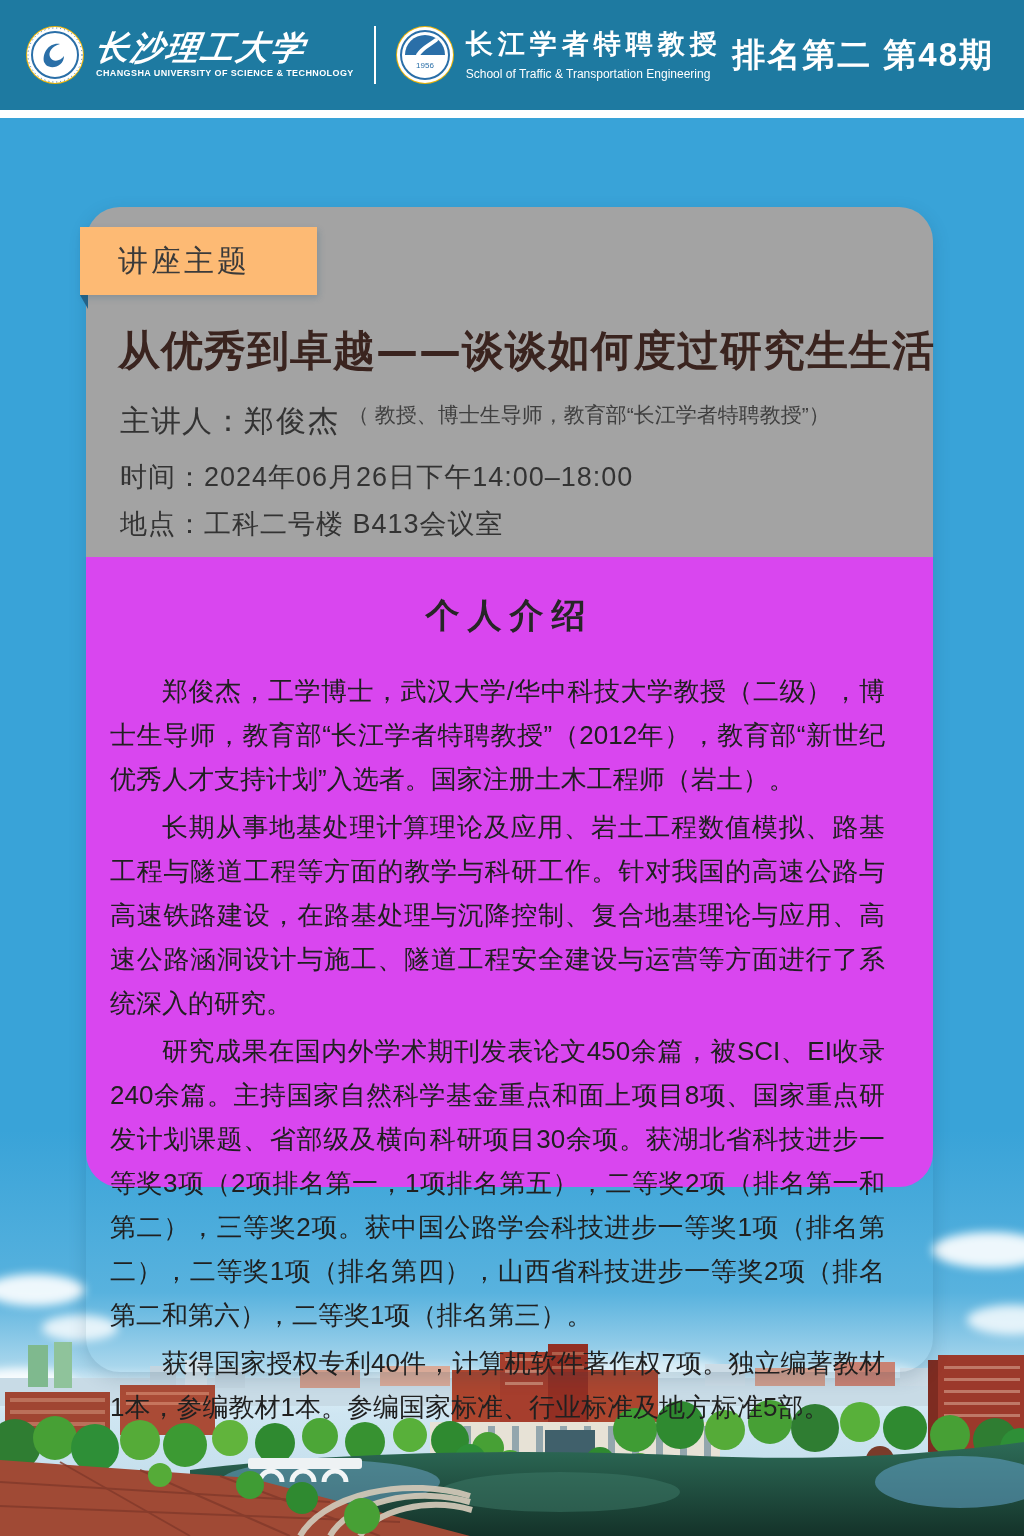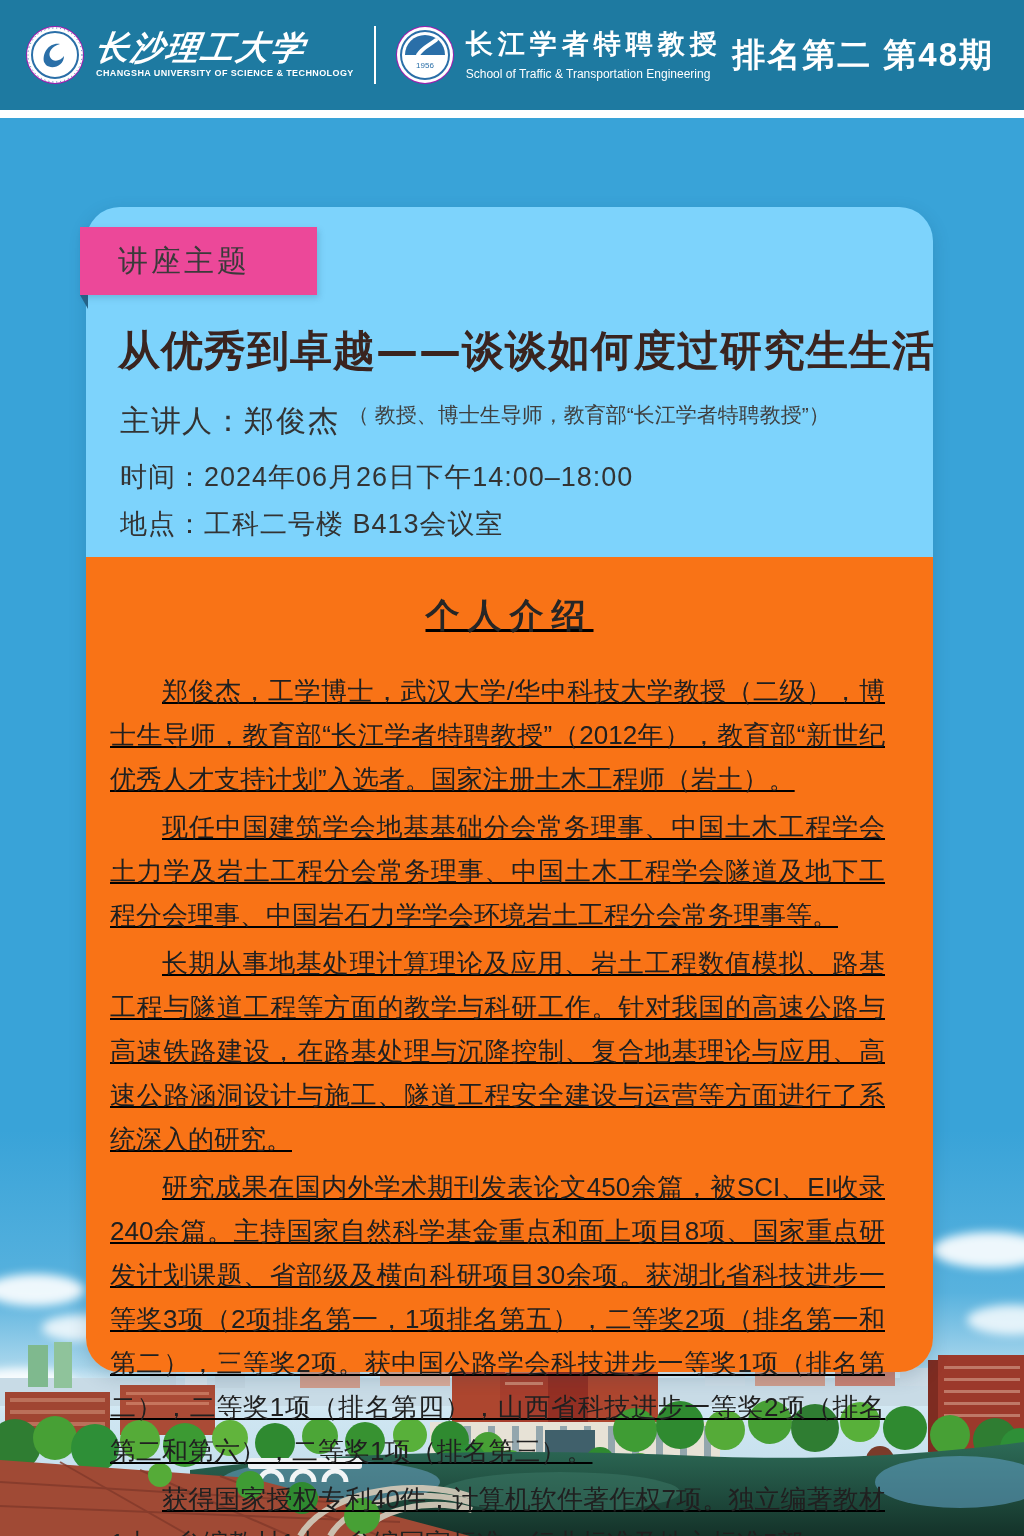--- a/index.html
+++ b/index.html
@@ -3,55 +3,55 @@
 <meta charset="utf-8">
 <style>
   html,body{margin:0;padding:0;}
   .page{position:relative;width:1024px;height:1536px;overflow:hidden;
         background:#39a3d8;font-family:"Liberation Sans",sans-serif;}
 
   
   .header{position:absolute;top:0;left:0;width:1024px;height:110px;background:#1e7aa1;z-index:6;}
   .header-divider{position:absolute;top:110px;left:0;width:1024px;height:8px;background:#ffffff;z-index:6;}
   .logos{position:absolute;left:26px;top:0;height:110px;display:flex;align-items:center;gap:12px;}
-  .logo-circle{width:58px;height:58px;border-radius:50%;background:#a21caf;flex:0 0 auto;
+  .logo-circle{width:58px;height:58px;border-radius:50%;background:#eab308;flex:0 0 auto;
                display:flex;align-items:center;justify-content:center;}
   .uni-text{color:#fff;line-height:1.05;}
   .uni-zh{font-family:"DejaVu Serif","Liberation Serif",serif;font-style:italic;font-weight:bold;
           font-size:33px;letter-spacing:2px;transform:skewX(-8deg);}
   .uni-en{font-size:9px;font-weight:bold;letter-spacing:.4px;margin-top:3px;}
   .vbar{width:2px;height:58px;background:#ffffff;margin:0 8px;flex:0 0 auto;}
   .school-zh{font-size:27px;font-weight:bold;letter-spacing:5px;}
   .school-en{font-size:12px;margin-top:10px;}
   .series{position:absolute;right:30px;top:0;height:110px;display:flex;align-items:center;
           color:#fff;font-size:33px;font-weight:bold;letter-spacing:2px;}
 
   
-  .tab{position:absolute;left:80px;top:227px;width:237px;height:68px;background:#ec4899;z-index:5;
+  .tab{position:absolute;left:80px;top:227px;width:237px;height:68px;background:#fdba74;z-index:5;
        display:flex;align-items:center;padding-left:38px;box-sizing:border-box;
        font-size:30px;color:#3a3a3a;letter-spacing:3px;box-shadow:2px 3px 6px rgba(40,90,120,.22);}
   .tab-fold{position:absolute;left:80px;top:295px;width:0;height:0;z-index:4;
             border-top:14px solid #256388;border-left:8px solid transparent;}
 
   
   .card{position:absolute;left:86px;top:207px;width:847px;height:1165px;z-index:3;
         border-radius:34px;box-shadow:0 6px 18px rgba(20,60,90,.18);}
-  .card-top{position:relative;height:350px;background:#7dd3fc;border-radius:34px 34px 0 0;}
+  .card-top{position:relative;height:350px;background:#a3a3a3;border-radius:34px 34px 0 0;}
   .lecture-title{position:absolute;left:32px;top:116px;
                  font-family:"DejaVu Serif","Liberation Serif",serif;font-weight:900;
                  font-size:42px;color:#3a241f;letter-spacing:1px;white-space:nowrap;}
   .speaker-row{position:absolute;left:34px;top:194px;display:flex;align-items:flex-start;color:#333;white-space:nowrap;}
   .spk-label{font-size:30px;letter-spacing:1px;}
   .spk-name{font-size:30px;letter-spacing:2px;}
   .spk-sub{font-size:21px;margin-left:8px;color:#3f3f3f;}
   .info-row{position:absolute;left:34px;font-size:27px;color:#333;white-space:nowrap;letter-spacing:1px;}
   .time-row{top:252px;}
   .venue-row{top:299px;}
 
-  .card-bottom{height:815px;background:#f97316;border-radius:0 0 34px 34px;box-sizing:border-box;text-decoration:underline;}
+  .card-bottom{height:630px;background:#d946ef;border-radius:0 0 34px 34px;box-sizing:border-box;}
   .profile-heading{text-align:center;padding-top:36px;font-size:34px;font-weight:bold;
                    color:#262626;letter-spacing:8px;}
   .bio{padding:26px 44px 0 20px;font-size:26px;line-height:44px;color:#202020;text-align:justify;}
   .bio p{margin:4px;text-indent:2em;}
 
   
   .photo{position:absolute;left:0;top:1130px;width:1024px;height:406px;z-index:1;}
 </style>
 </head>
 <body>
@@ -267,21 +267,20 @@
         <span>时间：</span><span>2024年06月26日下午14:00–18:00</span>
       </div>
       <div class="info-row venue-row">
         <span>地点：</span><span>工科二号楼 B413会议室</span>
       </div>
     </div>
     <div class="card-bottom">
       <div class="profile-heading">个人介绍</div>
       <div class="bio">
         <p>郑俊杰，工学博士，武汉大学/华中科技大学教授（二级），博士生导师，教育部“长江学者特聘教授”（2012年），教育部“新世纪优秀人才支持计划”入选者。国家注册土木工程师（岩土）。</p>
-        <p>现任中国建筑学会地基基础分会常务理事、中国土木工程学会土力学及岩土工程分会常务理事、中国土木工程学会隧道及地下工程分会理事、中国岩石力学学会环境岩土工程分会常务理事等。</p>
         <p>长期从事地基处理计算理论及应用、岩土工程数值模拟、路基工程与隧道工程等方面的教学与科研工作。针对我国的高速公路与高速铁路建设，在路基处理与沉降控制、复合地基理论与应用、高速公路涵洞设计与施工、隧道工程安全建设与运营等方面进行了系统深入的研究。</p>
         <p>研究成果在国内外学术期刊发表论文450余篇，被SCI、EI收录240余篇。主持国家自然科学基金重点和面上项目8项、国家重点研发计划课题、省部级及横向科研项目30余项。获湖北省科技进步一等奖3项（2项排名第一，1项排名第五），二等奖2项（排名第一和第二），三等奖2项。获中国公路学会科技进步一等奖1项（排名第二），二等奖1项（排名第四），山西省科技进步一等奖2项（排名第二和第六），二等奖1项（排名第三）。</p>
         <p>获得国家授权专利40件，计算机软件著作权7项。独立编著教材1本，参编教材1本。参编国家标准、行业标准及地方标准5部。</p>
       </div>
     </div>
   </div>
 
 </div>
 
 </body></html>

